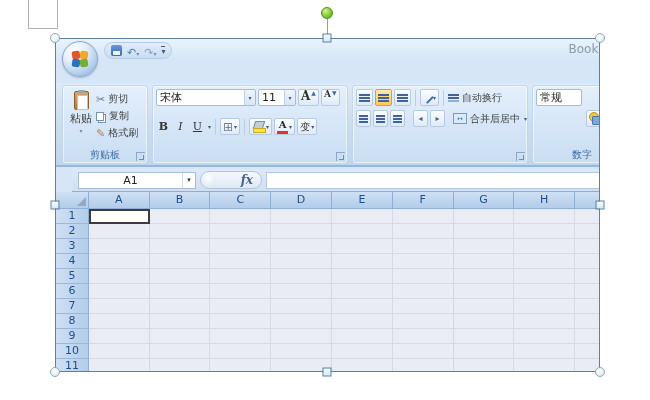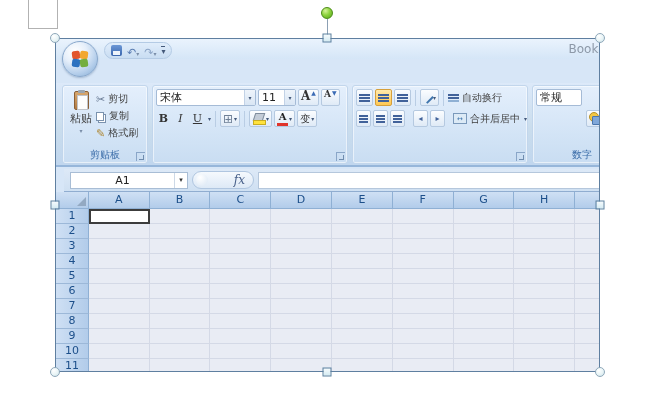--- a/index.html
+++ b/index.html
@@ -53,21 +53,21 @@
   .icon-paste { width:15px; height:19px; background:linear-gradient(#d8a76e,#b07a42); border:1px solid #8a5f36; border-radius:2px; position:relative; }
   .icon-paste::before { content:""; position:absolute; left:3px; top:-2px; width:7px; height:3px; background:#9aa4ae; border-radius:1px; }
   .icon-paste::after { content:""; position:absolute; left:2px; top:3px; width:9px; height:13px; background:#fdfdfd; border:1px solid #c0c4ca; }
   .small-label { font-size:11px; color:#3f3f3f; }
   .mini-rows { display:flex; flex-direction:column; justify-content:flex-start; gap:3px; padding-top:3px; }
   .mini-row { display:flex; align-items:center; gap:3px; font-size:10px; color:#3f3f3f; white-space:nowrap; }
   .icon-cut { font-size:11px; color:#6a7c96; line-height:1; }
   .icon-copy { width:8px; height:9px; background:#fff; border:1px solid #7a92ae; box-shadow:2px 2px 0 -1px #fff, 2px 2px 0 0 #7a92ae; margin-right:2px; }
   .icon-brush { font-size:11px; color:#b08c3e; line-height:1; }
 
-  .g-font { width:196px; display:flex; flex-direction:column; gap:4px; }
+  .g-font { width:196px; display:flex; flex-direction:column; gap:12px; }
   .combo { background:#fff; border:1px solid #a5bbd6; height:17px; display:flex; align-items:center; font-size:11px; color:#222; padding-left:3px; border-radius:2px; }
   .combo .dd { margin-left:auto; width:11px; height:100%; background:linear-gradient(#eef4fb,#d9e6f4); border-left:1px solid #c2d2e6; display:flex; align-items:center; justify-content:center; font-size:6px; color:#44597a; }
   .frow { display:flex; align-items:center; gap:2px; }
   .btn { height:17px; min-width:15px; display:inline-flex; align-items:center; justify-content:center; border-radius:2px; font-size:11px; color:#333; padding:0 2px; }
   .btn-raised { border:1px solid #b5c9e0; background:linear-gradient(#fbfdff,#dfeaf6); }
   .b { font-weight:bold; font-family:"DejaVu Serif","Liberation Serif",serif; }
   .i { font-style:italic; font-family:"DejaVu Serif","Liberation Serif",serif; }
   .u { text-decoration:underline; font-family:"DejaVu Serif","Liberation Serif",serif; }
   .dd-tiny { font-size:6px; color:#44597a; margin-left:1px; }
   .vsep { width:1px; height:16px; background:#b9cde4; margin:0 2px; }
@@ -91,27 +91,27 @@
   .icon-merge { display:inline-flex; width:14px; height:11px; border:1px solid #7a99bb; background:#dcEaf6; align-items:center; justify-content:center; font-size:7px; color:#3f75ad; }
   .icon-indent { font-size:8px; color:#41629a; }
 
   .g-number { width:100px; display:flex; flex-direction:row; gap:4px; }
   .icon-money { position:relative; width:15px; height:13px; }
   .icon-money::before { content:""; position:absolute; left:0; top:0; width:8px; height:8px; border-radius:50%; background:#f2c744; border:1px solid #b8922a; }
   .icon-money::after { content:""; position:absolute; right:0; bottom:0; width:10px; height:7px; background:#7fa7d9; border:1px solid #4a76ad; border-radius:1px; }
   .pct { font-size:12px; color:#444; }
 
   
-  .fbar { position:absolute; left:8px; top:130px; width:100%; height:23px; background:linear-gradient(#dde9f7,#cfe0f2); border-bottom:1px solid #90add0; display:flex; align-items:center; padding:0 6px; gap:4px; }
+  .fbar { position:absolute; left:16px; top:130px; width:100%; height:23px; background:linear-gradient(#dde9f7,#cfe0f2); border-bottom:1px solid #90add0; display:flex; align-items:center; padding:0 6px; gap:4px; }
   .namebox { width:118px; height:17px; background:#fff; border:1px solid #a8bdd5; display:flex; align-items:center; font-size:11px; color:#222; }
   .namebox .nb-text { flex:1; text-align:center; }
   .namebox .nb-dd { width:13px; height:100%; border-left:1px solid #cdd9e7; display:flex; align-items:center; justify-content:center; font-size:7px; color:#333; }
   .fxpill { width:62px; height:18px; border-radius:9px; background:linear-gradient(#f5f9fd,#dde9f6); border:1px solid #b0c6e0; display:flex; align-items:center; justify-content:flex-end; padding-right:8px; position:relative; }
   .fxpill::before { content:""; position:absolute; left:3px; top:2px; width:12px; height:12px; border-radius:50%; background:radial-gradient(circle at 35% 30%, #ffffff, #d9e6f4); }
-  .fx { font-family:"DejaVu Serif","Liberation Serif",serif; font-style:italic; font-weight:normal; font-size:12px; color:#49618a; }
+  .fx { font-family:"DejaVu Serif","Liberation Serif",serif; font-style:italic; font-weight:bold; font-size:12px; color:#49618a; }
   .ffield { flex:1; height:17px; background:#fff; border:1px solid #b5c7dc; font-size:11px; color:#222; padding:0 3px; line-height:16px; }
 
   
   .sheet { position:absolute; left:0; top:153px; width:100%; bottom:0; background:#e9ecf4; }
   .hdr-row { display:flex; height:17px; }
   .corner { width:33px; height:17px; background:linear-gradient(#cfe0f4,#b2ccea); border-right:1px solid #8fb0d4; border-bottom:1px solid #8fb0d4; position:relative; }
   .corner i { position:absolute; right:2px; bottom:2px; width:0; height:0; border-left:9px solid transparent; border-bottom:9px solid #93a9c2; }
   .colhdr { width:61px; height:17px; background:linear-gradient(#cfe0f4,#b2ccea); border-right:1px solid #8fb0d4; border-bottom:1px solid #8fb0d4;
             text-align:center; font-size:11px; color:#1c4f8a; line-height:16px; }
   .colhdr.stub { width:24px; border-right:none; }

